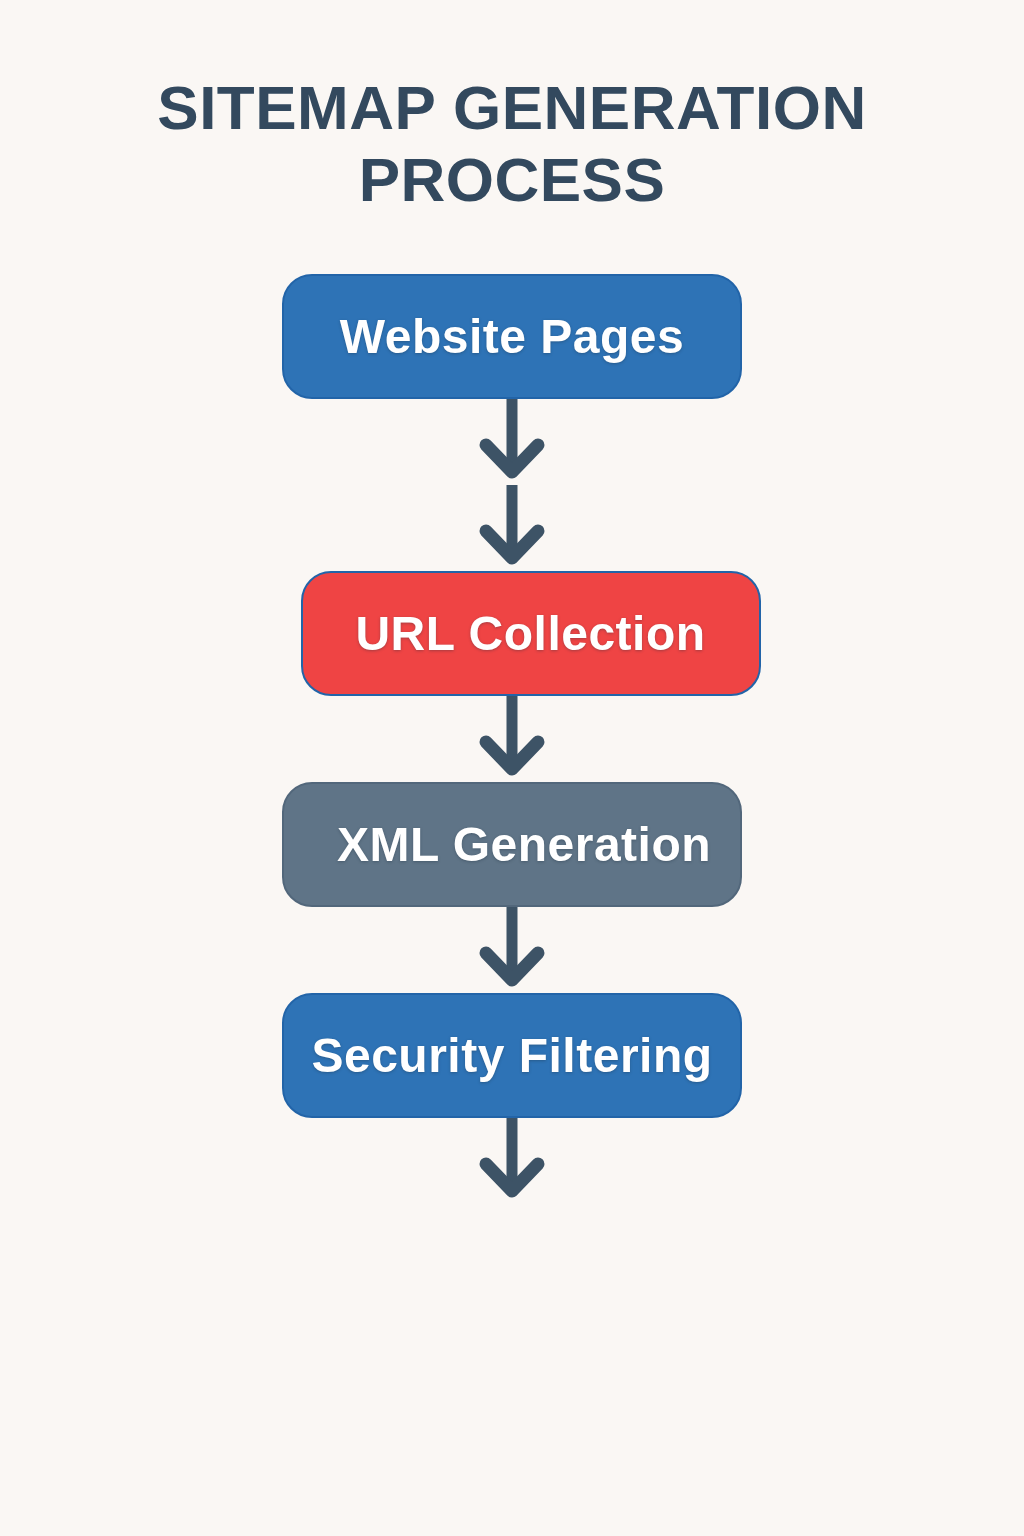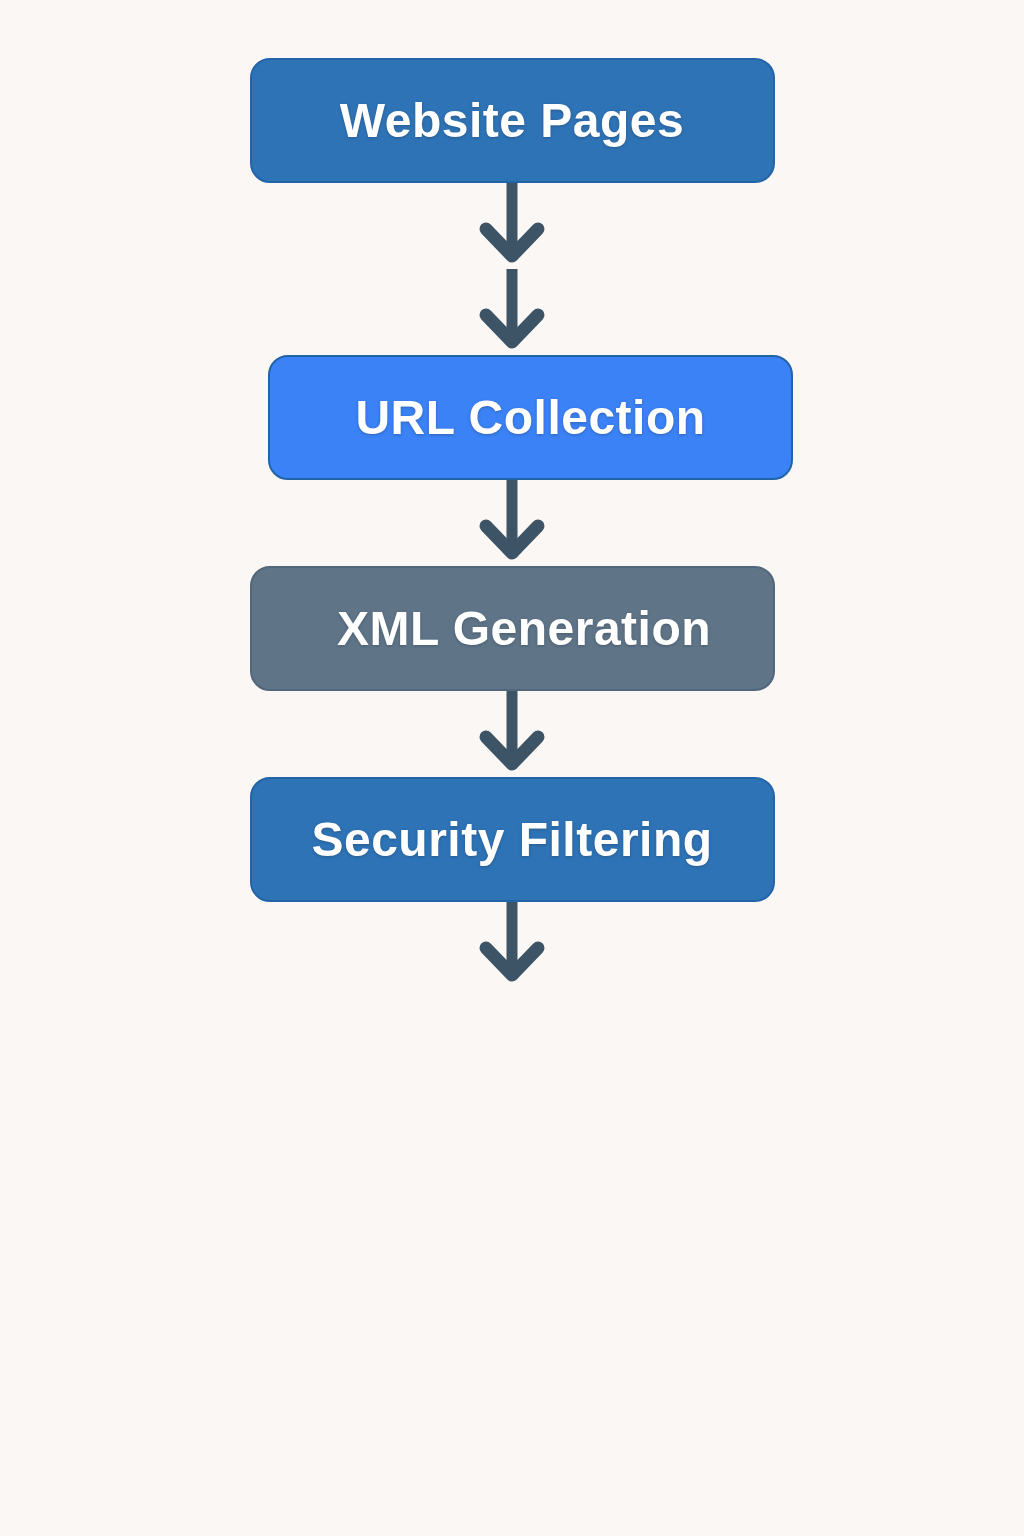--- a/index.html
+++ b/index.html
@@ -32,23 +32,23 @@
     line-height: 1.16;
     color: var(--title-color);
   }
   .flow {
     margin-top: 58px;
     display: flex;
     flex-direction: column;
     align-items: center;
   }
   .step-box {
-    width: 525px;
+    width: 460px;
     height: 125px;
-    border-radius: 20px;
+    border-radius: 30px;
     border: 2px solid transparent;
     display: flex;
     align-items: center;
     justify-content: center;
     background: #888;
     text-align: center;
   }
   .step-label {
     font-size: 48px;
     font-weight: bold;
@@ -65,39 +65,43 @@
   .arrow line, .arrow polyline {
     stroke: var(--arrow-color);
     fill: none;
   }
 </style>
 </head>
 <body>
 
 <div class="page">
 
+  <h1 class="title">
+    <span>SITEMAP GENERATION</span><br>
+    <span>PROCESS</span>
+  </h1>
 
   <div class="flow">
 
     <div class="step-box" style="background: rgb(46, 115, 182); border-color: rgb(34, 100, 168);">
       <span class="step-label">Website Pages</span>
     </div>
 
     <svg class="arrow" viewBox="0 0 110 86" aria-hidden="true">
       <line x1="55" y1="0" x2="55" y2="66" stroke-width="11"></line>
       <polyline points="29,46 55,73 81,46" stroke-width="13" stroke-linecap="round" stroke-linejoin="round"></polyline>
     </svg>
 
 
     <svg class="arrow" viewBox="0 0 110 86" aria-hidden="true">
       <line x1="55" y1="0" x2="55" y2="66" stroke-width="11"></line>
       <polyline points="29,46 55,73 81,46" stroke-width="13" stroke-linecap="round" stroke-linejoin="round"></polyline>
     </svg>
 
-    <div class="step-box" style="background: #3b82f6; border-color: rgb(34, 100, 168); margin-left: 37px;">
+    <div class="step-box" style="background: #ef4444; border-color: rgb(34, 100, 168); margin-left: 37px;">
       <span class="step-label">URL Collection</span>
     </div>
 
     <svg class="arrow" viewBox="0 0 110 86" aria-hidden="true">
       <line x1="55" y1="0" x2="55" y2="66" stroke-width="11"></line>
       <polyline points="29,46 55,73 81,46" stroke-width="13" stroke-linecap="round" stroke-linejoin="round"></polyline>
     </svg>
 
     <div class="step-box" style="background: rgb(95, 116, 135); border-color: rgb(82, 103, 123); padding-left: 24px;">
       <span class="step-label">XML Generation</span>

